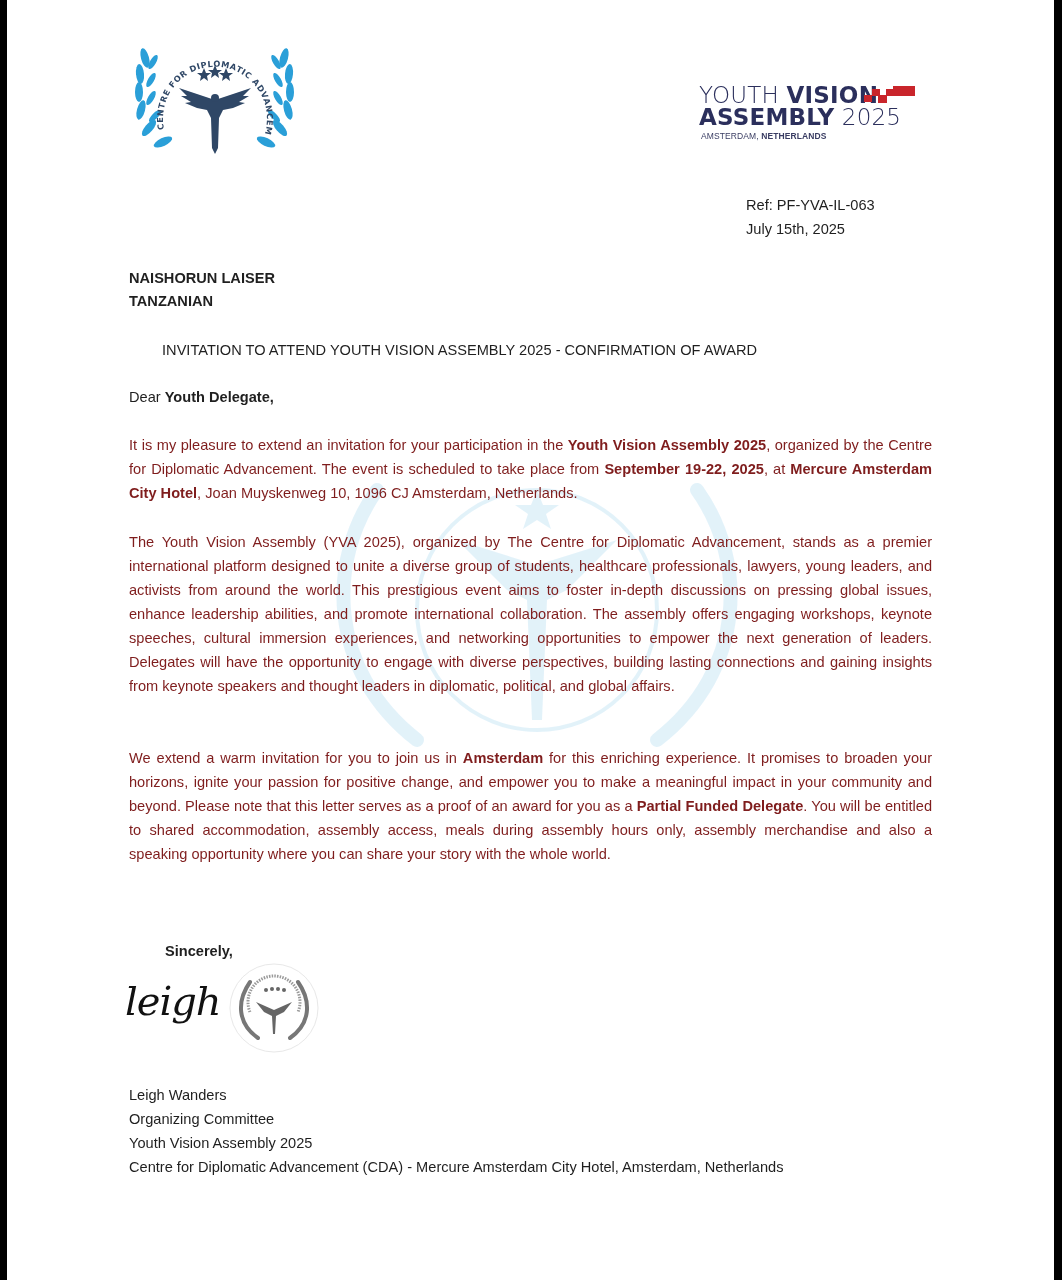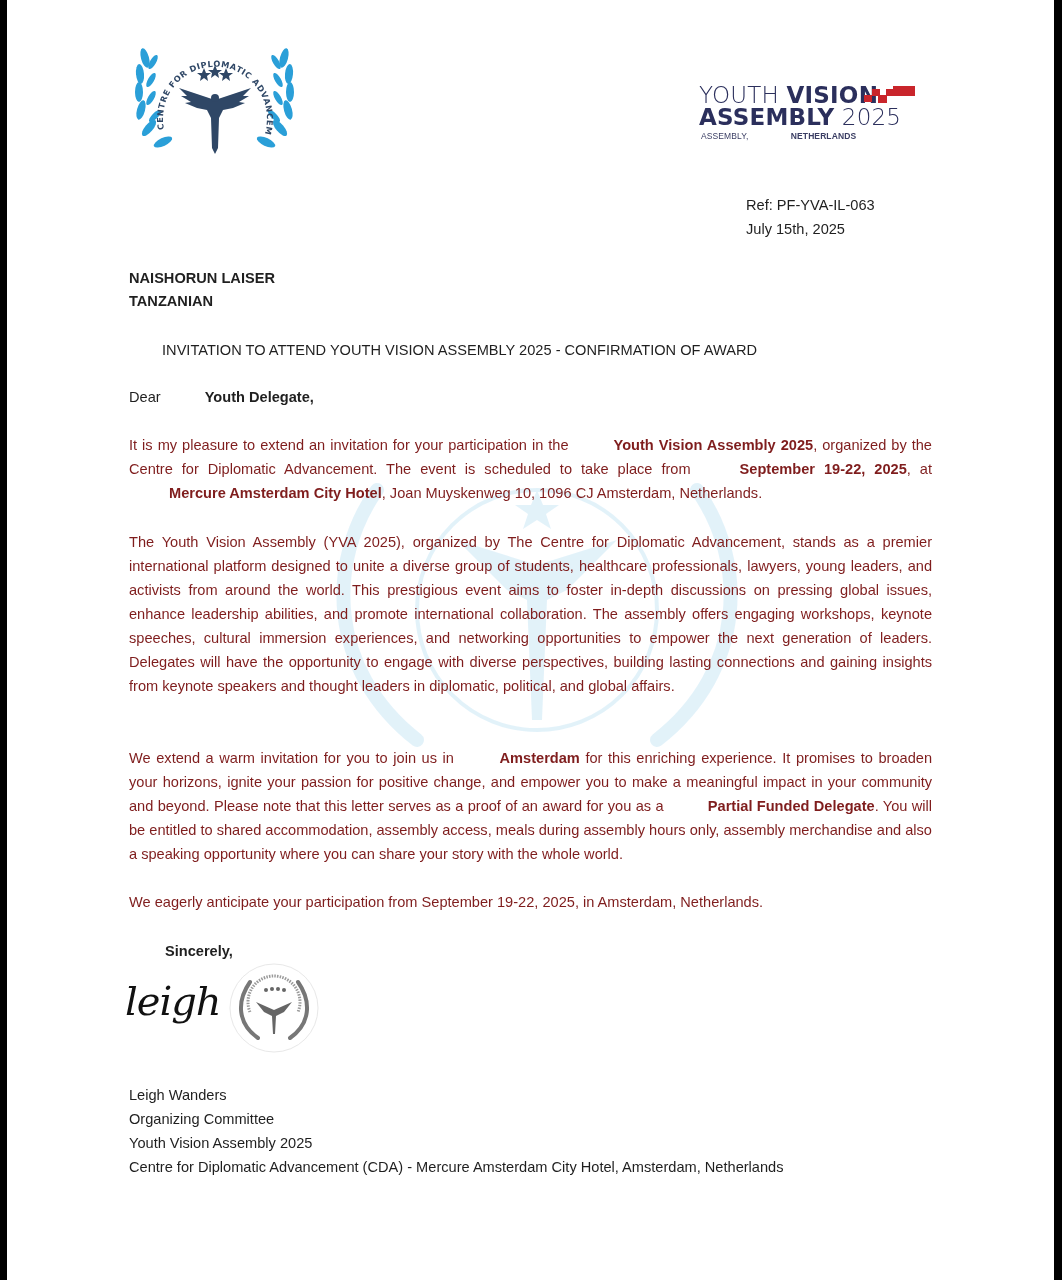--- a/index.html
+++ b/index.html
@@ -45,21 +45,21 @@
   .p2 { top: 530px; }
   .p3 { top: 746px; }
   .p4 { top: 890px; }
   .sincerely { left: 122px; top: 939px; font-weight: 700; margin-left: 36px; }
   .sig { position: absolute; left: 118px; top: 978px; font-family: "DejaVu Serif", serif; font-style: italic; font-size: 40px; color: #111; letter-spacing: -1px; }
   .stamp { position: absolute; left: 221px; top: 962px; width: 92px; height: 92px; }
   .sign1 { left: 122px; top: 1083px; text-align: right; }
   .sign2 { left: 122px; top: 1107px; }
   .sign3 { left: 122px; top: 1131px; }
   .sign4 { left: 122px; top: 1155px; text-align: center; }
-  b { font-weight: 700; margin-left: 40px; }
+  b { font-weight: 700; }
 </style>
 </head>
 <body>
 
 <div class="page">
 
   <svg class="watermark" viewBox="0 0 460 290">
     <g fill="none" stroke="#2a9fd8" stroke-width="14" stroke-linecap="round">
       <path d="M70 20 C 20 90, 20 200, 110 270"></path>
       <path d="M390 20 C 440 90, 440 200, 350 270"></path>
@@ -109,21 +109,21 @@
       <polygon points="88,27 90,32 95,32 91,35 92,40 88,37 84,40 85,35 81,32 86,32"></polygon>
       <polygon points="99,30 101,35 106,35 102,38 103,43 99,40 95,43 96,38 92,35 97,35"></polygon>
       <path d="M88 62 L52 50 L60 58 L54 58 L64 64 L58 65 L70 70 L80 72 L84 80 L85 110 L88 116 L91 110 L92 80 L96 72 L106 70 L118 65 L112 64 L122 58 L116 58 L124 50 Z"></path>
       <circle cx="88" cy="60" r="4"></circle>
     </g>
   </svg>
 
   <div class="yva-logo">
     <div class="yva-l1"><span>YOUTH </span><span class="yva-bold">VISION</span></div>
     <div class="yva-l2"><span class="yva-bold">ASSEMBLY</span><span> 2025</span></div>
-    <div class="yva-sub"><span>ASSEMBLY, </span><b>NETHERLANDS</b></div>
+    <div class="yva-sub"><span>AMSTERDAM, </span><b>NETHERLANDS</b></div>
   </div>
   <div class="yva-squares">
     <div class="sq" style="left:0;top:9px;width:8px;height:7px;"></div>
     <div class="sq" style="left:8px;top:3px;width:8px;height:7px;"></div>
     <div class="sq" style="left:14px;top:9px;width:9px;height:8px;"></div>
     <div class="sq" style="left:22px;top:3px;width:8px;height:7px;"></div>
     <div class="sq" style="left:29px;top:0;width:22px;height:10px;"></div>
   </div>
 
   <div class="txt ref">Ref: PF-YVA-IL-063</div>
@@ -135,21 +135,20 @@
   <div class="txt subject">INVITATION TO ATTEND YOUTH VISION ASSEMBLY 2025 - CONFIRMATION OF AWARD</div>
 
   <div class="txt salut"><span>Dear </span><b>Youth Delegate,</b></div>
 
   <div class="para p1"><span>It is my pleasure to extend an invitation for your participation in the </span><b>Youth Vision Assembly 2025</b><span>, organized by the Centre for Diplomatic Advancement. The event is scheduled to take place from </span><b>September 19-22, 2025</b><span>, at </span><b>Mercure Amsterdam City Hotel</b><span>, Joan Muyskenweg 10, 1096 CJ Amsterdam, Netherlands.</span></div>
 
   <div class="para p2">The Youth Vision Assembly (YVA 2025), organized by The Centre for Diplomatic Advancement, stands as a premier international platform designed to unite a diverse group of students, healthcare professionals, lawyers, young leaders, and activists from around the world. This prestigious event aims to foster in-depth discussions on pressing global issues, enhance leadership abilities, and promote international collaboration. The assembly offers engaging workshops, keynote speeches, cultural immersion experiences, and networking opportunities to empower the next generation of leaders. Delegates will have the opportunity to engage with diverse perspectives, building lasting connections and gaining insights from keynote speakers and thought leaders in diplomatic, political, and global affairs.</div>
 
   <div class="para p3"><span>We extend a warm invitation for you to join us in </span><b>Amsterdam</b><span> for this enriching experience. It promises to broaden your horizons, ignite your passion for positive change, and empower you to make a meaningful impact in your community and beyond. Please note that this letter serves as a proof of an award for you as a </span><b>Partial Funded Delegate</b><span>. You will be entitled to shared accommodation, assembly access, meals during assembly hours only, assembly merchandise and also a speaking opportunity where you can share your story with the whole world.</span></div>
 
-  <div class="para p4">We eagerly anticipate your participation from September 19-22, 2025, in Amsterdam, Netherlands.</div>
 
   <div class="txt sincerely">Sincerely,</div>
   <div class="sig">leigh</div>
 
   <svg class="stamp" viewBox="0 0 92 92">
     <circle cx="46" cy="46" r="44" fill="#fff" stroke="#e8e8e8" stroke-width="1"></circle>
     <g fill="none" stroke="#777" stroke-width="4" stroke-linecap="round">
       <path d="M22 20 C 8 40, 10 62, 30 76"></path>
       <path d="M70 20 C 84 40, 82 62, 62 76"></path>
     </g>

